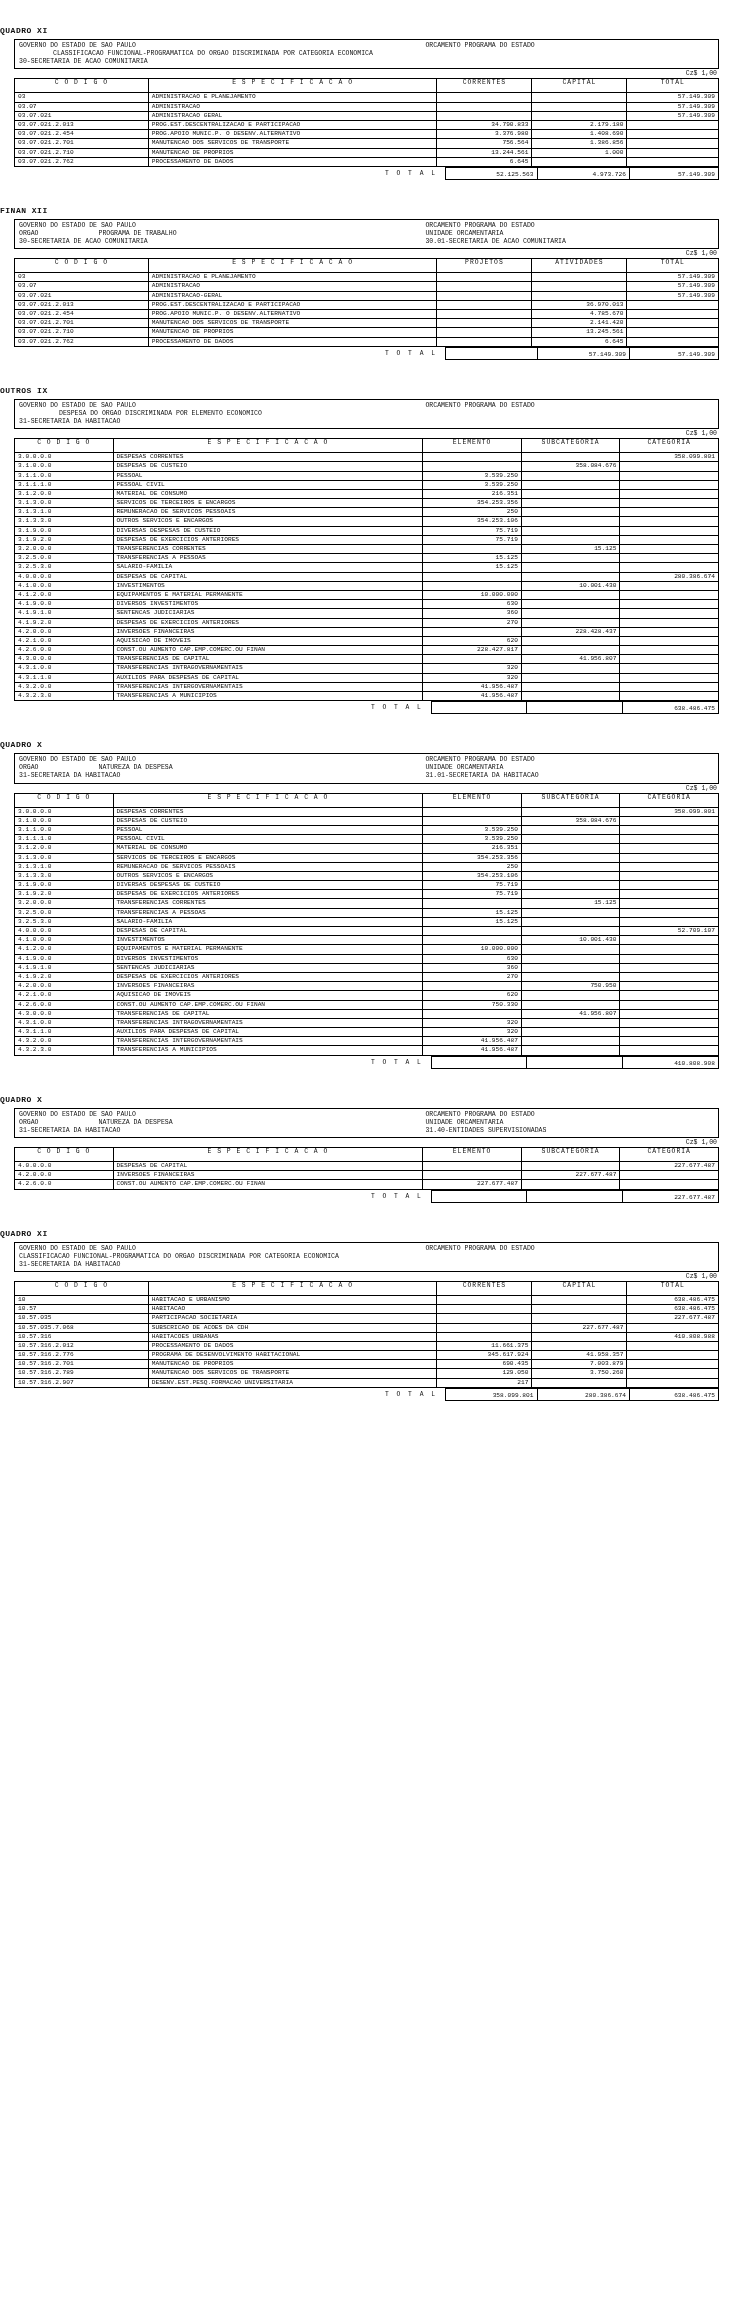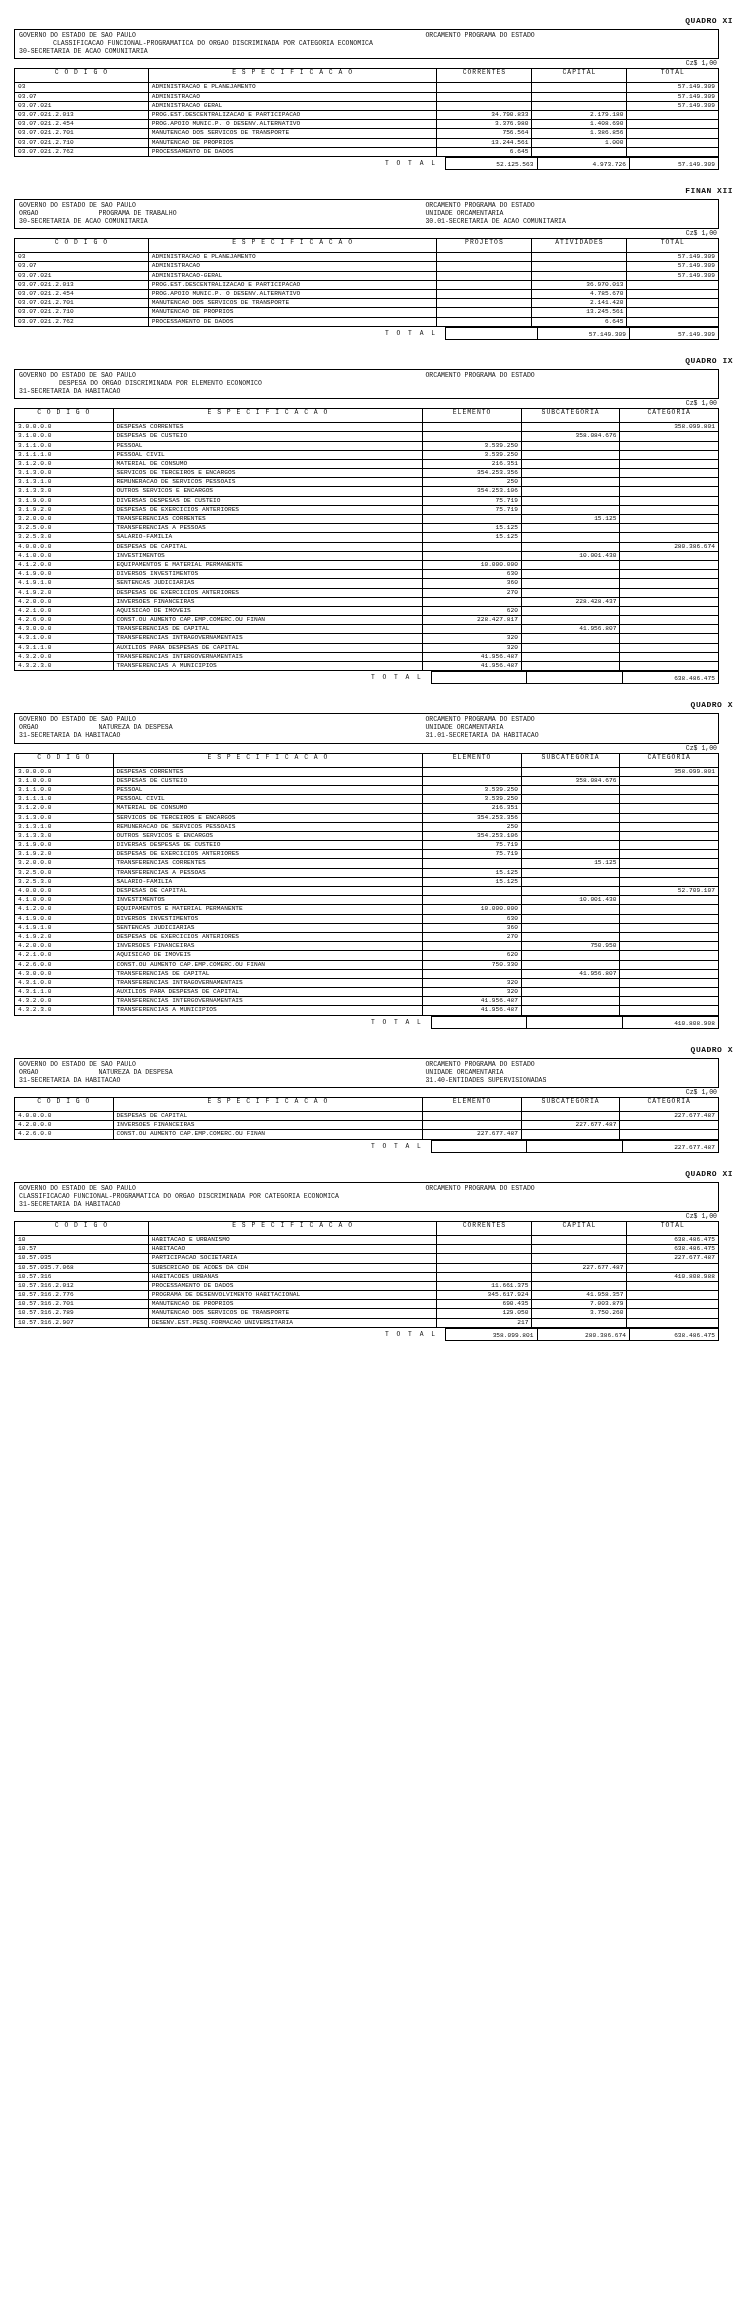--- a/index.html
+++ b/index.html
@@ -1,18 +1,18 @@
 <!DOCTYPE html>
 <html><head>
 <meta charset="utf-8">
 <style>
   html,body{margin:0;padding:0;background:#ffffff;}
   body{width:733px;font-family:"Liberation Mono", monospace;color:#111;}
   .page{width:733px;position:relative;padding:0;}
-  .quadro-title{text-align:right;font-size:8px;letter-spacing:.5px;margin:16px 0 4px 0;font-weight:bold;}
+  .quadro-title{text-align:left;font-size:8px;letter-spacing:.5px;margin:26px 0 4px 0;font-weight:bold;}
   .block{margin:0 14px 10px 14px;}
   .hdr{border:1px solid #000;display:flex;font-size:6.5px;line-height:1.25;padding:0;}
   .hdr .col{padding:2px 4px;}
   .hdr .left{flex:1;border-right:0;}
   .hdr .right{flex:1;text-align:left;}
   .hdr-line{white-space:pre;}
   .moeda{text-align:right;font-size:6.5px;margin:1px 2px 1px 0;}
   table.grid{border-collapse:collapse;width:100%;font-size:6.2px;table-layout:fixed;}
   table.grid th,table.grid td{border:1px solid #000;padding:0 3px;vertical-align:top;line-height:1.28;}
   table.grid th{text-align:center;font-weight:normal;letter-spacing:1px;height:13px;font-size:6.4px;}
@@ -218,21 +218,21 @@
         </tbody>
     </table>
     <div class="totline">
       <div class="totlabel" style="width:60%;flex:none;">T O T A L</div>
       <div class="cellbox" style="width:13.5%;box-sizing:border-box;text-align:right;padding-right:3px;font-size:6.2px;line-height:13px;"></div>
       <div class="cellbox" style="width:13.5%;box-sizing:border-box;text-align:right;padding-right:3px;font-size:6.2px;line-height:13px;border-left:none;">57.149.309</div>
       <div class="cellbox" style="width:13%;box-sizing:border-box;text-align:right;padding-right:3px;font-size:6.2px;line-height:13px;border-left:none;">57.149.309</div>
     </div>
   </div>
 
-  <div class="quadro-title">QUADRO IX</div>
+  <div class="quadro-title">OUTROS IX</div>
   <div class="block">
     <div class="hdr">
       <div class="col left" style="flex:1 1 58%;">
         <div class="hdr-line">GOVERNO DO ESTADO DE SAO PAULO</div>
         <div class="hdr-line" style="padding-left:40px;">DESPESA DO ORGAO DISCRIMINADA POR ELEMENTO ECONOMICO</div>
         <div class="hdr-line">31-SECRETARIA DA HABITACAO</div>
       </div>
       <div class="col right" style="flex:1 1 42%;">
         <div class="hdr-line">ORCAMENTO PROGRAMA DO ESTADO</div>
       </div>

